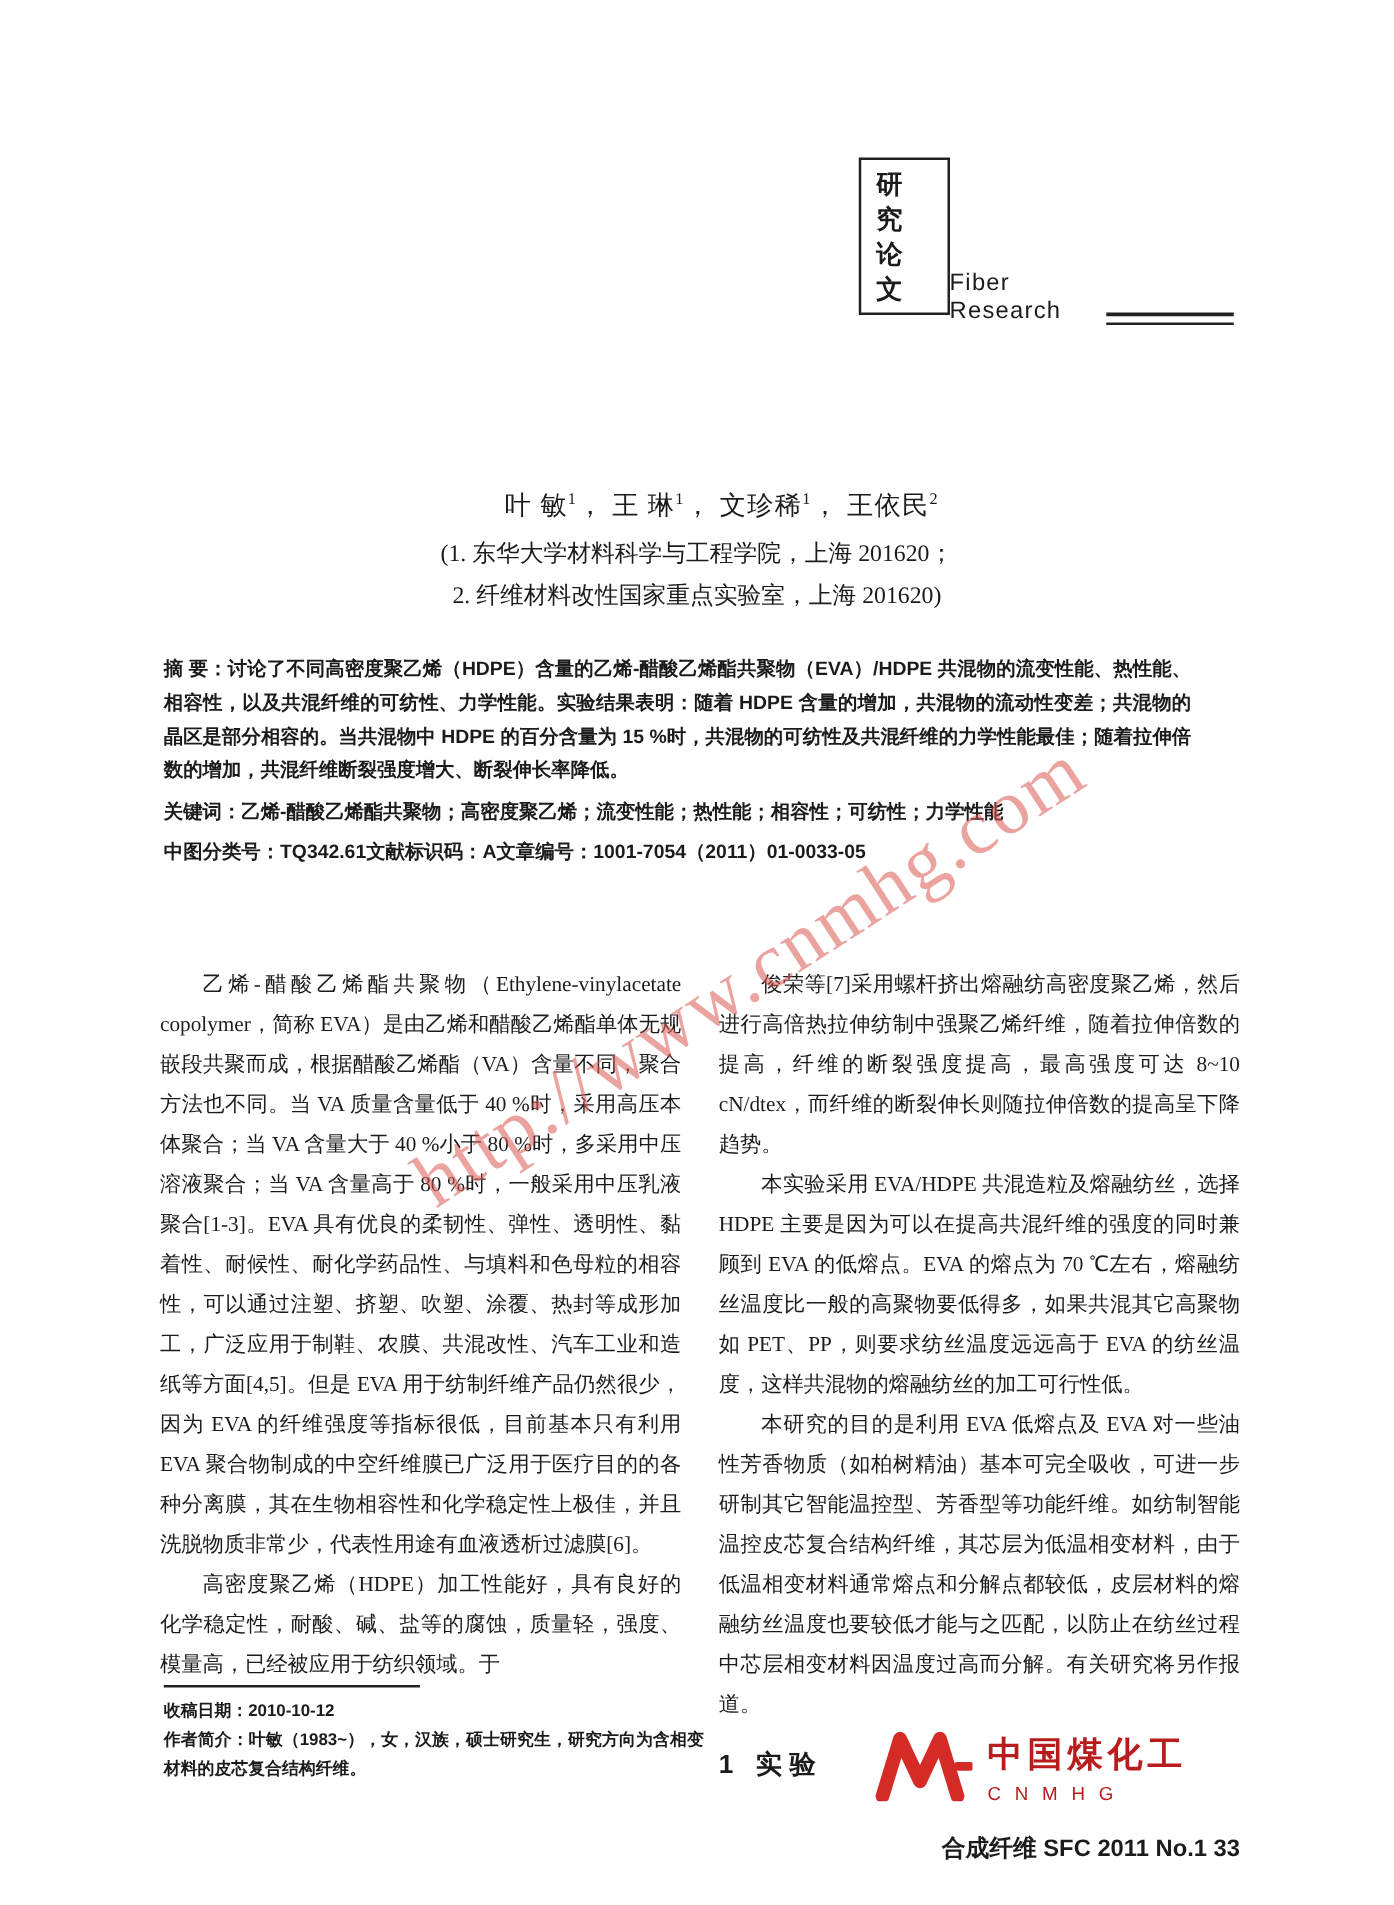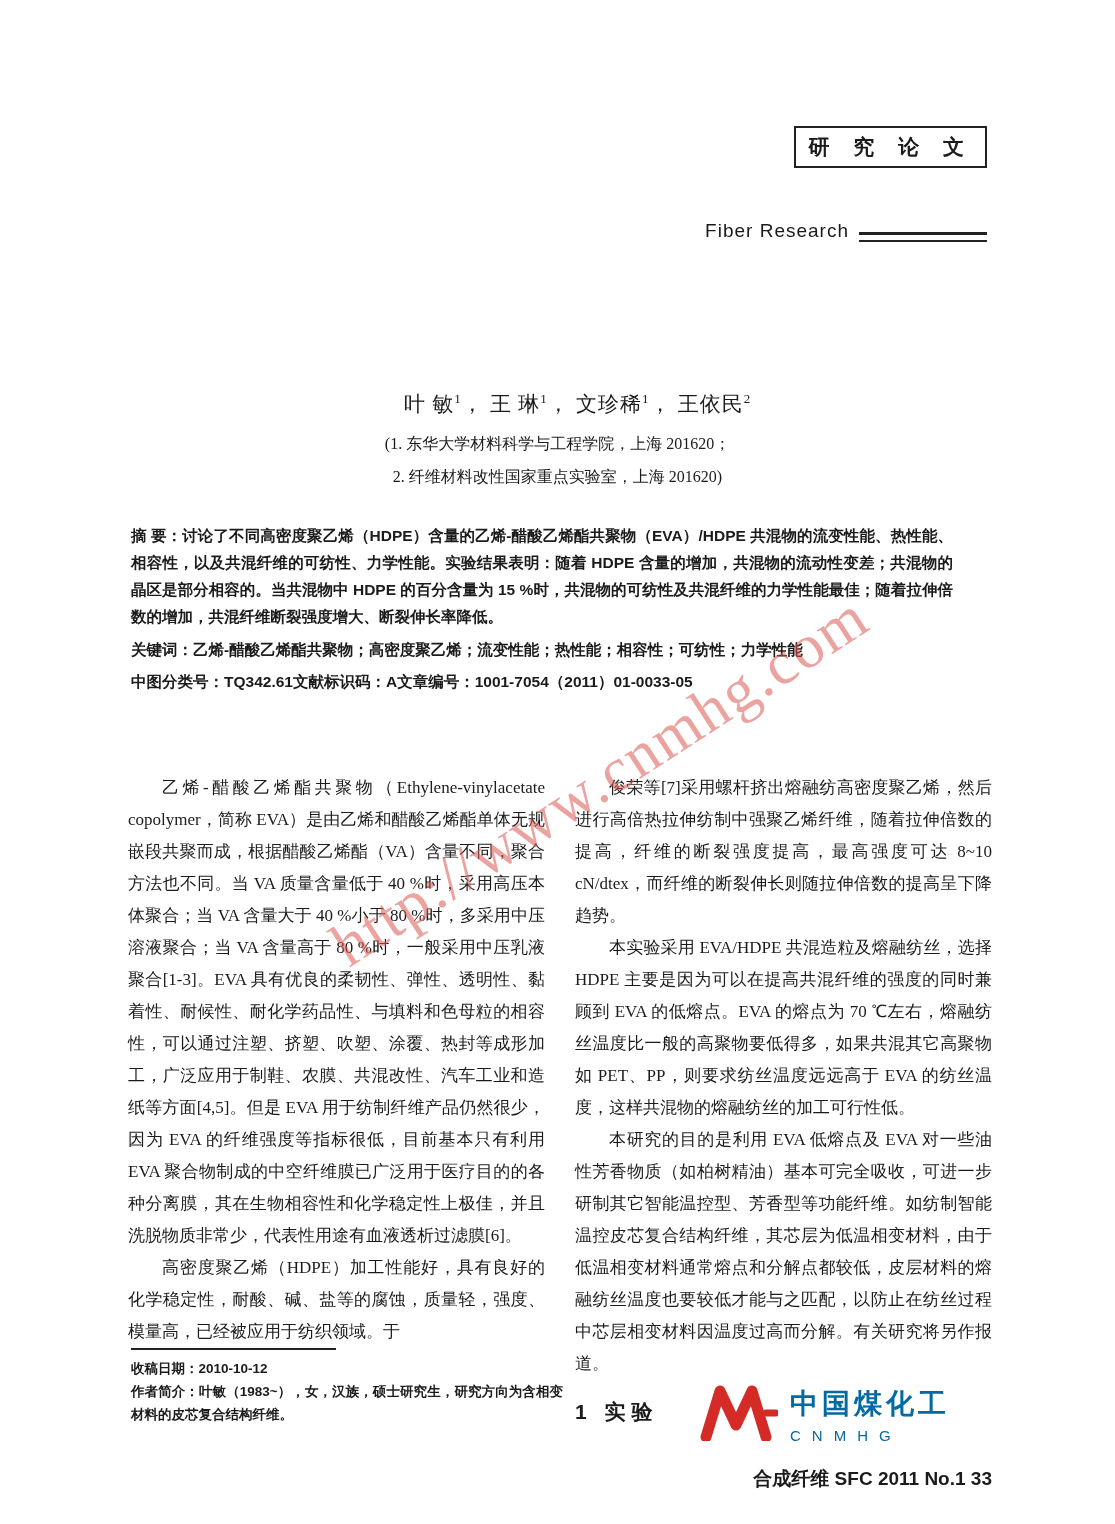--- a/index.html
+++ b/index.html
@@ -7,53 +7,53 @@
   .page {
     position:relative;
     width:1115px; height:1524px;
     margin:0 auto;
     background:#ffffff;
     font-family:"Liberation Serif", serif;
     color:#1b1b1b;
     overflow:hidden;
   }
   
-  .hdr { position:absolute; top:126px; right:128px; width:300px; display:flex; flex-direction:column; align-items:flex-end;gap:44px; }
+  .hdr { position:absolute; top:126px; right:128px; width:300px; display:flex; flex-direction:row; align-items:flex-end; }
   .type-box {
     border:2px solid #222; padding:5px 12px;
     font-family:"Liberation Sans", sans-serif;
     font-size:21px; font-weight:bold; letter-spacing:9px;
     margin-bottom:8px;
   }
   .hdr-row { display:flex; align-items:flex-end; gap:10px; }
   .journal-en { font-family:"Liberation Sans", sans-serif; font-weight:normal; font-size:19px; letter-spacing:1px; }
   .dbl-rule { width:128px; height:10px; border-top:3px solid #222; border-bottom:2px solid #222; }
   
   .title { position:absolute; top:294px; left:0; width:100%; text-align:center;
     font-family:"Liberation Sans", sans-serif; font-weight:bold; font-size:35px; letter-spacing:2px; }
   .authors { position:absolute; top:390px; left:0; width:100%; text-align:center; font-size:21px; letter-spacing:1px;padding-left:40px; }
   .authors sup { font-size:13px; }
-  .affils { position:absolute; top:427px; left:0; width:100%; text-align:center; font-size:16px; line-height:33px; }
+  .affils { position:absolute; top:427px; left:0; width:100%; text-align:center; font-size:19px; line-height:33px; }
   
   .abs-block { position:absolute; left:131px; top:522px; width:822px;
     font-family:"Liberation Sans", sans-serif; font-weight:600; font-size:15.5px; line-height:27px; text-align:justify; }
   .abs-block b { font-weight:bold; }
   .kw-line { margin-top:6px; }
   .clc-line { margin-top:5px; display:flex; justify-content:flex-start; }
   
   .cols { position:absolute; left:128px; top:772px; width:864px; display:flex; gap:30px; }
   .col { width:417px; font-size:17px; line-height:32px; text-align:justify; }
   .col p { text-indent:2em; }
   .sec-head { font-family:"Liberation Sans", sans-serif; font-weight:bold; font-size:21px; margin-top:16px; text-indent:0; letter-spacing:6px; }
   
   .footnote { position:absolute; left:131px; top:1348px; width:432px;
     font-family:"Liberation Sans", sans-serif; font-size:13.5px; line-height:23px; font-weight:600; text-align:justify; }
   .fn-rule { width:205px; border-top:2px solid #222; margin-bottom:7px; }
   
-  .logo { position:absolute; left:700px; top:1383px; display:flex; align-items:center; gap:12px; color:#0369a1; }
+  .logo { position:absolute; left:700px; top:1383px; display:flex; align-items:center; gap:12px; color:#b91c1c; }
   .logo-txt { display:flex; flex-direction:column; }
   .logo-cn { font-family:"Liberation Sans", sans-serif; font-weight:bold; font-size:28px; letter-spacing:4px; }
   .logo-en { font-family:"Liberation Sans", sans-serif; font-size:15px; letter-spacing:11px; margin-top:4px; }
   .journal-line { position:absolute; right:123px; top:1466px;
     font-family:"Liberation Sans", sans-serif; font-weight:bold; font-size:19px;margin-left:28px; }
   
   .watermark { position:absolute; left:170px; top:745px; width:860px; text-align:center;
     transform:rotate(-33deg); color:rgba(219,88,82,0.55);
     font-size:62px; letter-spacing:2px; pointer-events:none; z-index:5;
     font-family:"Liberation Serif", serif; }

